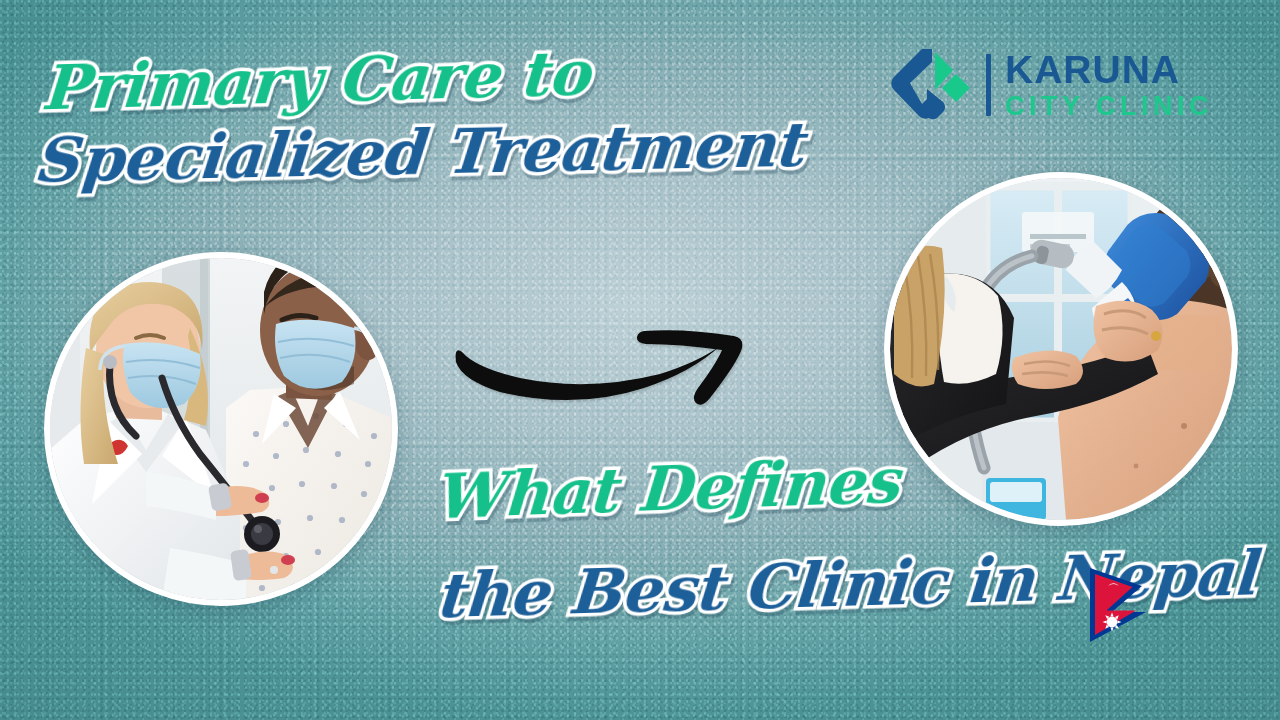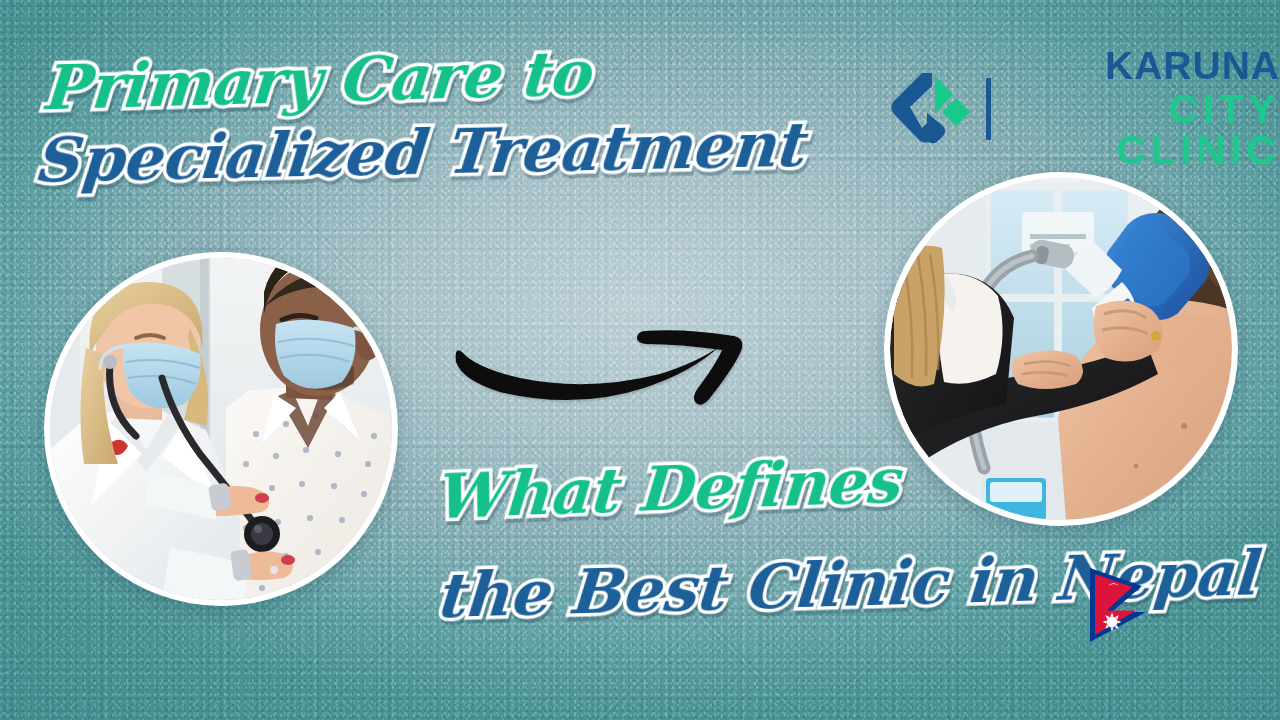--- a/index.html
+++ b/index.html
@@ -47,30 +47,30 @@
   }
   .script.green{color:#16c08a;}
   .script.blue{color:#1d5f99;}
 
   #hl-line1{left:48px;top:44px;font-size:62px;transform:skewX(-8deg) rotate(-1.6deg);}
   #hl-line2{left:40px;top:116px;font-size:62px;transform:skewX(-8deg) rotate(-1.2deg);}
   #hl-line3{left:440px;top:452px;font-size:62px;transform:skewX(-8deg) rotate(-2deg);}
   #hl-line4{left:442px;top:548px;font-size:62px;transform:skewX(-8deg) rotate(-1.6deg);}
 
   
-  .logo{position:absolute;left:886px;top:46px;display:flex;align-items:center;gap:14px;text-align:right;}
+  .logo{position:absolute;left:886px;top:46px;display:flex;align-items:center;gap:14px;}
   .logo-mark{width:86px;height:78px;flex:0 0 auto;}
   .logo-divider{width:5px;height:62px;background:#1a5893;border-radius:1px;}
   .logo-words{display:flex;flex-direction:column;line-height:1;}
   .logo-top{
     font-size:39px;font-weight:700;color:#1a5893;letter-spacing:1px;
     font-family:"Liberation Sans",sans-serif;
   }
   .logo-bottom{
-    font-size:41px;font-weight:700;color:#1ec88c;letter-spacing:4.5px;margin-top:4px;
+    font-size:27px;font-weight:700;color:#1ec88c;letter-spacing:4.5px;margin-top:4px;
     font-family:"Liberation Sans",sans-serif;
   }
 
   
   .photo{
     position:absolute;border-radius:50%;overflow:hidden;
     border:6px solid #ffffff;
     box-shadow:0 5px 18px rgba(20,60,80,.28);
     background:#cfd8dc;
   }

